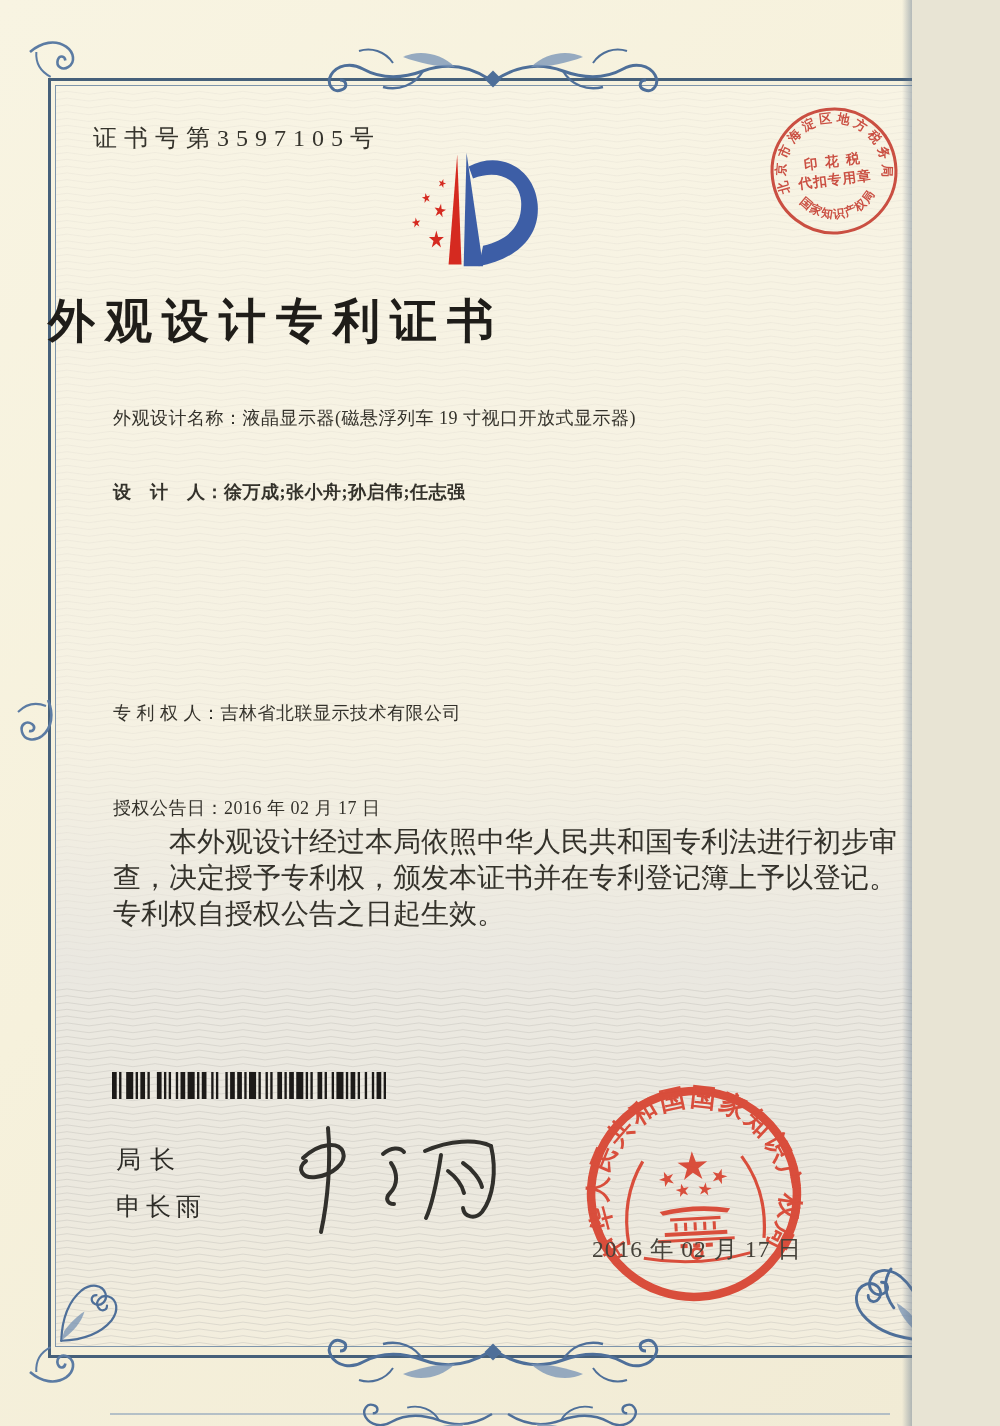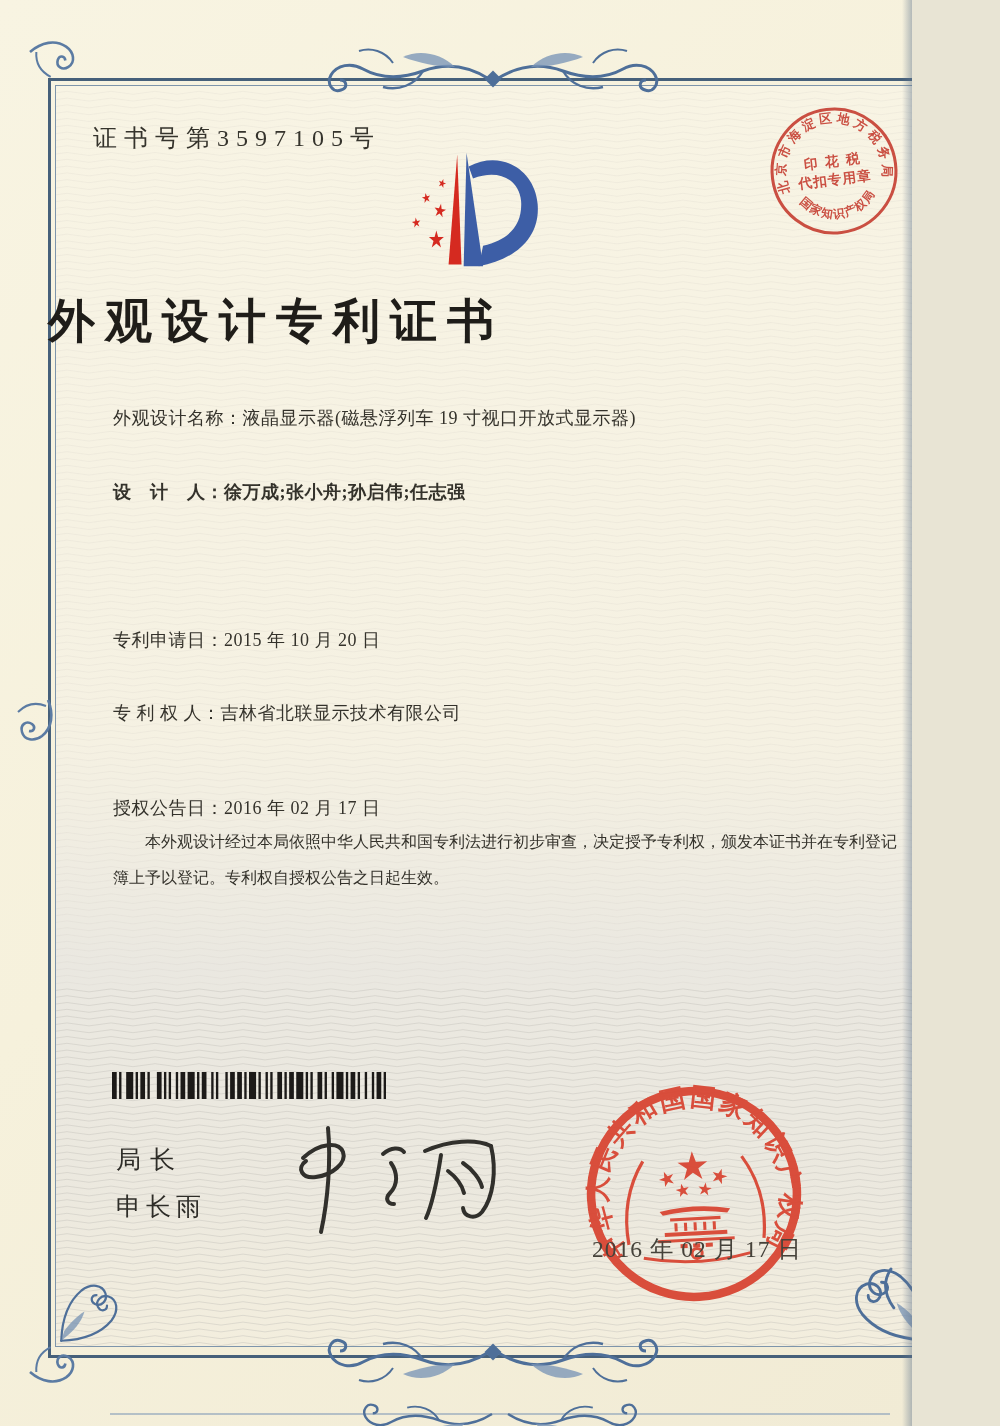--- a/index.html
+++ b/index.html
@@ -22,21 +22,21 @@
     border:3px solid #46607a; pointer-events:none;
   }
   svg.ornaments { position:absolute; left:0; top:0; pointer-events:none; }
   .scan-edge { position:absolute; right:0; top:0; width:10px; height:100%;
     background:linear-gradient(90deg, rgba(100,120,145,0), rgba(96,116,140,.45)); }
 
   .cert-no { left:93px; top:122px; font-size:24px; letter-spacing:7px; color:#35332c; }
   .title { left:48px; top:268px; width:890px; 
            font-size:47px; font-weight:bold; letter-spacing:10px; color:#1f1d19;margin-top:22px; }
   .field { left:113px; width:800px; font-size:18px; color:#34322b; letter-spacing:.5px; white-space:nowrap; }
-  .paragraphs { left:113px; top:824px; width:784px; font-size:16px; line-height:36px;
+  .paragraphs { left:113px; top:824px; width:784px; font-size:28px; line-height:36px;
                 text-align:justify; color:#34322b; }
   .paragraphs p { margin:0; text-indent:2em; }
   .signer-title { left:116px; top:1143px; font-size:25px; letter-spacing:9px; color:#2e2d28;
                   font-family:Liberation Serif, serif; }
   .signer-name  { left:116px; top:1190px; font-size:25px; letter-spacing:5px; color:#2e2d28;
                   font-family:"Liberation Sans","DejaVu Sans",sans-serif; }
   .seal-svg { left:582px; top:1082px; opacity:.93; transform:rotate(-3deg); }
   .seal-date { left:592px; top:1233px; font-size:23.5px; letter-spacing:1px; color:#45423a; z-index:5; }
   .footer { left:48px; top:1298px; width:890px; text-align:center; font-size:19px;
             letter-spacing:3px; color:#3a3931; }
@@ -154,23 +154,20 @@
     </g>
   </svg>
 
   <div class="abs title">外观设计专利证书</div>
 
   <div class="abs field" style="top:406px;">
     <span>外观设计名称：</span><span>液晶显示器(磁悬浮列车 19 寸视口开放式显示器)</span>
   </div>
   <div class="abs field" style="top:480px;font-weight:bold;">
     <span>设　计　人：</span><span>徐万成;张小舟;孙启伟;任志强</span>
-  </div>
-  <div class="abs field" style="top:628px;">
-    <span>专利申请日：</span><span>2015 年 10 月 20 日</span>
   </div>
   <div class="abs field" style="top:701px;">
     <span>专 利 权 人：</span><span>吉林省北联显示技术有限公司</span>
   </div>
   <div class="abs field" style="top:775px;margin-top:21px;">
     <span>授权公告日：</span><span>2016 年 02 月 17 日</span>
   </div>
 
   <div class="abs paragraphs">
     <p>本外观设计经过本局依照中华人民共和国专利法进行初步审查，决定授予专利权，颁发本证书并在专利登记簿上予以登记。专利权自授权公告之日起生效。</p>

